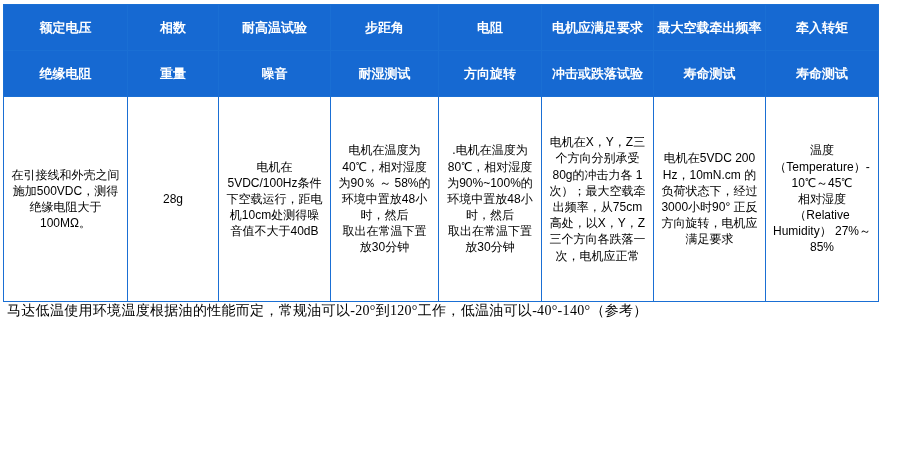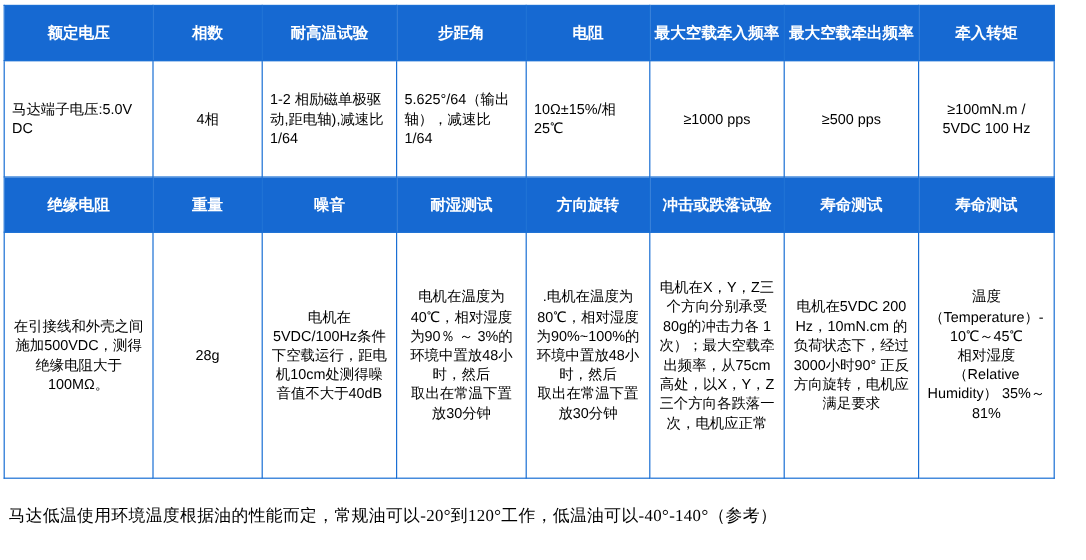--- a/index.html
+++ b/index.html
@@ -47,21 +47,21 @@
   }
   tr.vals2 td {
     height: 205px;
     font-size: 12px;
     padding: 4px 6px;
   }
   tr.vals1 td.lefty, tr.vals2 td.lefty {
     text-align: left;
   }
   .footnote {
-    margin-top: 22px;
+    margin-top: 0;
     padding-left: 4px;
     font-size: 14px;
     color: #000000;
     font-family: "Liberation Serif", serif;
     letter-spacing: 0.3px;
   }
   .nowrapish { white-space: pre-line; }
 </style>
 </head>
 <body>
@@ -79,57 +79,47 @@
       <col style="width:112px">
       <col style="width:113px">
     </colgroup>
     <tbody>
       <tr class="hdr">
         <td>额定电压</td>
         <td>相数</td>
         <td>耐高温试验</td>
         <td>步距角</td>
         <td>电阻</td>
-        <td>最大空载牵入频率</td>
+        <td>电机应满足要求</td>
         <td>最大空载牵出频率</td>
         <td>牵入转矩</td>
-      </tr>
-      <tr class="vals1">
-        <td class="lefty nowrapish">马达端子电压:5.0V DC</td>
-        <td>4相</td>
-        <td class="lefty nowrapish">1-2 相励磁单极驱动,距电轴),减速比1/64</td>
-        <td class="lefty nowrapish">5.625°/64（输出轴），减速比1/64</td>
-        <td class="lefty nowrapish">10Ω±15%/相 25℃</td>
-        <td>≥1000 pps</td>
-        <td>≥500 pps</td>
-        <td>≥100mN.m / 5VDC 100 Hz</td>
       </tr>
 
       <tr class="hdr">
         <td>绝缘电阻</td>
         <td>重量</td>
         <td>噪音</td>
         <td>耐湿测试</td>
         <td>方向旋转</td>
         <td>冲击或跌落试验</td>
         <td>寿命测试</td>
         <td>寿命测试</td>
       </tr>
       <tr class="vals2">
         <td class="nowrapish">在引接线和外壳之间施加500VDC，测得绝缘电阻大于100MΩ。</td>
         <td>28g</td>
         <td class="nowrapish">电机在5VDC/100Hz条件下空载运行，距电机10cm处测得噪音值不大于40dB</td>
-        <td class="nowrapish">电机在温度为40℃，相对湿度为90％ ～ 3%的环境中置放48小时，然后
+        <td class="nowrapish">电机在温度为40℃，相对湿度为90％ ～ 58%的环境中置放48小时，然后
 取出在常温下置放30分钟</td>
         <td class="nowrapish">.电机在温度为80℃，相对湿度为90%~100%的环境中置放48小时，然后
 取出在常温下置放30分钟</td>
         <td class="nowrapish">电机在X，Y，Z三个方向分别承受80g的冲击力各 1次）；最大空载牵出频率，从75cm高处，以X，Y，Z三个方向各跌落一次，电机应正常</td>
         <td class="nowrapish">电机在5VDC 200 Hz，10mN.cm 的负荷状态下，经过3000小时90° 正反
 方向旋转，电机应满足要求</td>
         <td class="nowrapish">温度（Temperature）-10℃～45℃
-相对湿度（Relative Humidity） 35%～81%</td>
+相对湿度（Relative Humidity） 27%～85%</td>
       </tr>
     </tbody>
   </table>
 
   <div class="footnote">马达低温使用环境温度根据油的性能而定，常规油可以-20°到120°工作，低温油可以-40°-140°（参考）</div>
 
 </div>
 
 </body></html>

